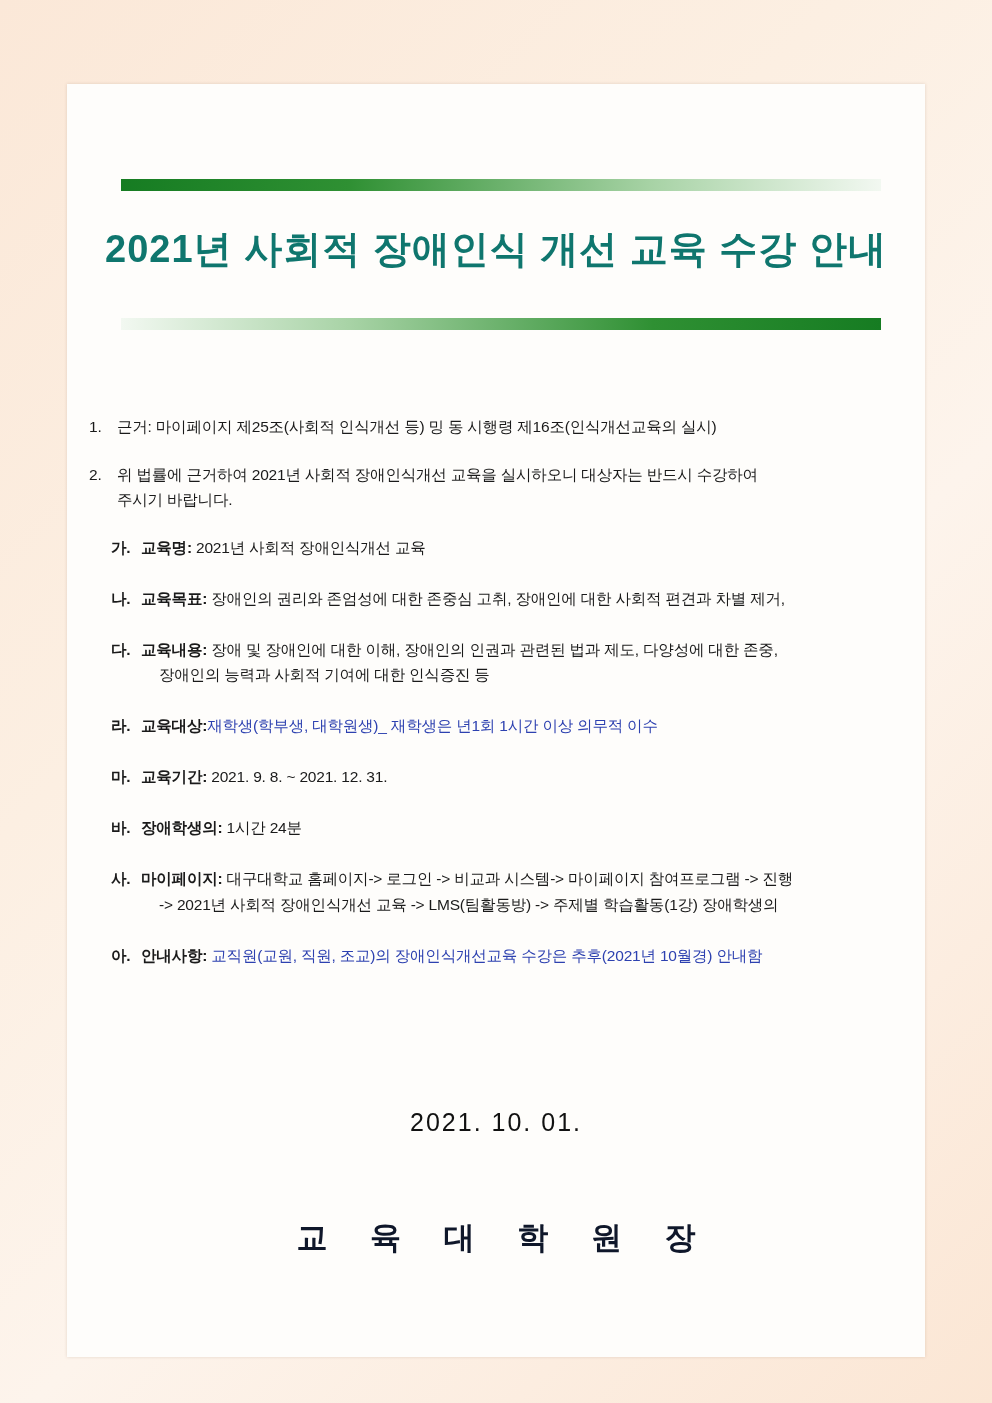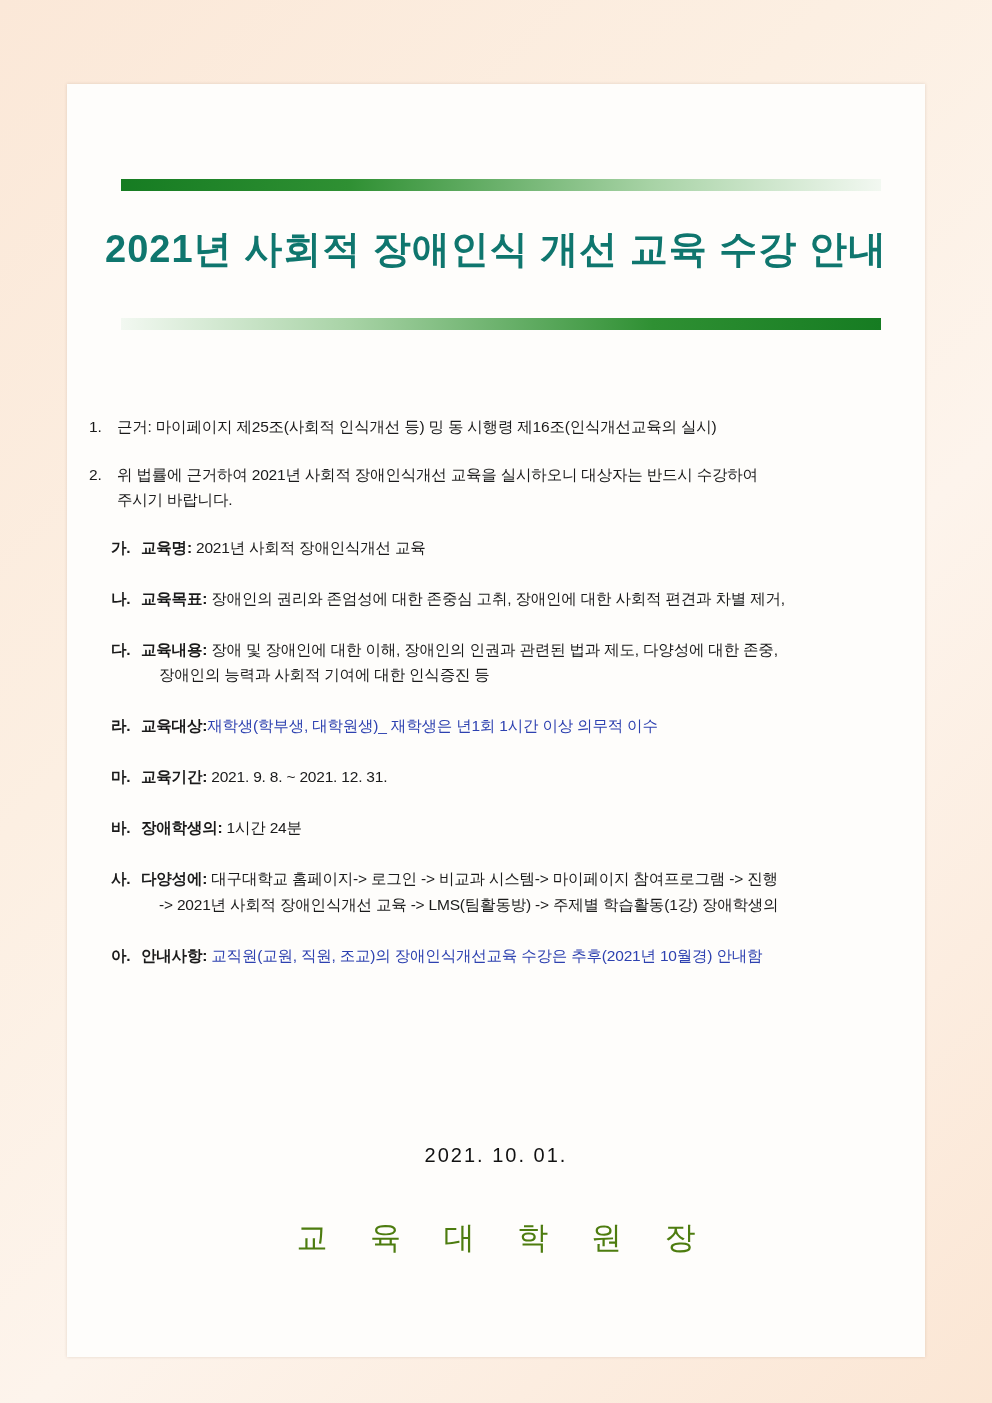--- a/index.html
+++ b/index.html
@@ -114,38 +114,38 @@
     padding-left: 18px;
   }
   .blue {
     color: #2d41b0;
   }
 
   
   .date-line {
     position: absolute;
     left: 0;
-    top: 1060px;
-    width: 100%;
-    text-align: center;
-    font-size: 20px;
+    top: 1024px;
+    width: 100%;
+    text-align: center;
+    font-size: 25px;
     letter-spacing: 2px;
     color: #111;
   }
   .signer {
     position: absolute;
     left: 0;
     top: 1133px;
     width: 100%;
     text-align: center;
     font-size: 31px;
-    font-weight: normal;
+    font-weight: bold;
     letter-spacing: 17px;
     text-indent: 17px;
-    color: #4d7c0f;
+    color: #0f172a;
   }
 </style>
 </head>
 <body>
 
 <div class="page">
   <div class="inner">
 
     <div class="rule-top"></div>
 
@@ -209,21 +209,21 @@
         <div class="sub-item">
           <span class="marker">바.</span>
           <span class="content">
             <span class="label">장애학생의:</span><span> 1시간 24분</span>
           </span>
         </div>
 
         <div class="sub-item">
           <span class="marker">사.</span>
           <span class="content">
-            <span class="label">다양성에:</span><span> 대구대학교 홈페이지-&gt; 로그인 -&gt; 비교과 시스템-&gt; 마이페이지 참여프로그램 -&gt; 진행</span>
+            <span class="label">마이페이지:</span><span> 대구대학교 홈페이지-&gt; 로그인 -&gt; 비교과 시스템-&gt; 마이페이지 참여프로그램 -&gt; 진행</span>
             <span class="line2">-&gt; 2021년 사회적 장애인식개선 교육 -&gt; LMS(팀활동방) -&gt; 주제별 학습활동(1강) 장애학생의</span>
           </span>
         </div>
 
         <div class="sub-item">
           <span class="marker">아.</span>
           <span class="content">
             <span class="label">안내사항:</span><span class="blue"> 교직원(교원, 직원, 조교)의 장애인식개선교육 수강은 추후(2021년 10월경) 안내함</span>
           </span>
         </div>

